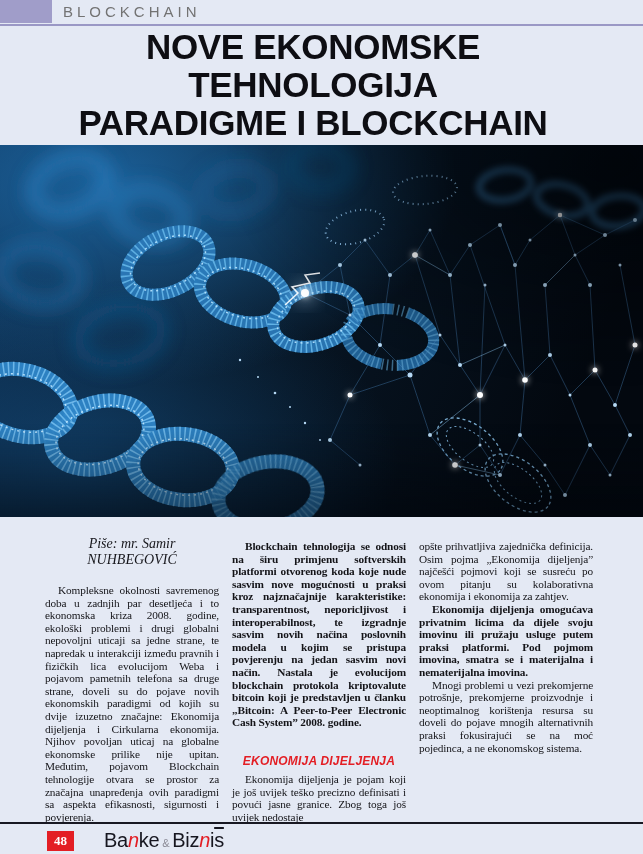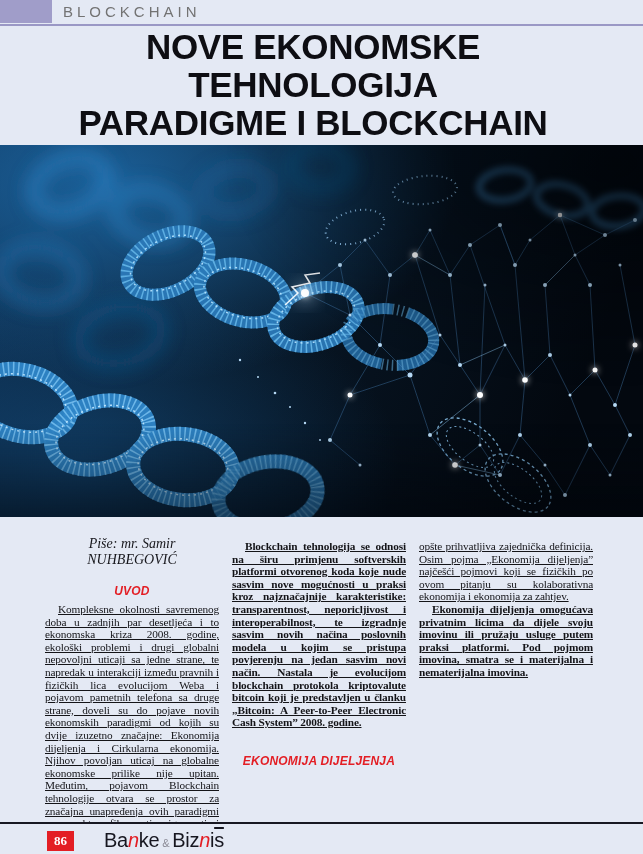--- a/index.html
+++ b/index.html
@@ -19,21 +19,21 @@
   .hero svg{display:block;}
 
   
   .cols{position:absolute;left:45px;top:534px;width:548px;height:288px;display:flex;gap:13px;overflow:hidden;}
   .col{width:174px;flex:0 0 174px;}
   .byline{font-family:"Liberation Serif",serif;font-style:italic;font-size:14px;text-align:center;
           color:#17171c;margin:2px 0 16px 0;}
   .sect-heading{font-family:"Liberation Sans",sans-serif;font-style:italic;font-weight:bold;
                 font-size:12px;letter-spacing:.2px;color:#e31e24;text-align:center;margin:2px 0 5px 0;}
   .col p{font-family:"Liberation Serif",serif;font-size:11.3px;line-height:12.6px;letter-spacing:-0.15px;
-         color:#141418;text-align:justify;margin:0;text-decoration:underline;}
+         color:#141418;text-align:justify;margin:0;}
   .col p.indent{text-indent:13px;}
   .col p.bold{font-weight:bold;}
   .pad-top{padding-top:6px;}
   .mt-head{margin-top:25px;}
 
   
   .footer-rule{position:absolute;left:0;top:822px;width:643px;height:2px;background:#181822;}
   .footer{position:absolute;left:47px;top:829px;display:flex;align-items:center;}
   .page-num{width:27px;height:20px;background:#e31e24;color:#ffffff;display:flex;align-items:center;
             justify-content:center;font-family:"Liberation Serif",serif;font-weight:bold;font-size:13px;}
@@ -249,35 +249,36 @@
 
       <rect width="643" height="372" fill="url(#bgTR)"></rect>
       <rect width="643" height="372" fill="url(#vigB)"></rect>
     </svg>
   </div>
 
   <div class="cols">
 
     <div class="col">
       <div class="byline">Piše: mr. Samir NUHBEGOVIĆ</div>
-      <div class="sect-heading">UVOD</div>
       <p class="indent">Kompleksne okolnosti savremenog doba u zadnjih par desetljeća i to ekonomska kriza 2008. godine, ekološki problemi i drugi globalni nepovoljni uticaji sa jedne strane, te napredak u interakciji između pravnih i fizičkih lica evolucijom Weba i pojavom pametnih telefona sa druge strane, doveli su do pojave novih ekonomskih paradigmi od kojih su dvije izuzetno značajne: Ekonomija dijeljenja i Cirkularna ekonomija. Njihov povoljan uticaj na globalne ekonomske prilike nije upitan. Međutim, pojavom Blockchain tehnologije otvara se prostor za značajna unapređenja ovih paradigmi sa aspekta efikasnosti, sigurnosti i povjerenja.</p>
     </div>
 
     <div class="col pad-top">
       <p class="indent bold">Blockchain tehnologija se odnosi na širu primjenu softverskih platformi otvorenog koda koje nude sasvim nove mogućnosti u praksi kroz najznačajnije karakteristike: transparentnost, neporicljivost i interoperabilnost, te izgradnje sasvim novih načina poslovnih modela u kojim se pristupa povjerenju na jedan sasvim novi način. Nastala je evolucijom blockchain protokola kriptovalute bitcoin koji je predstavljen u članku „Bitcoin: A Peer-to-Peer Electronic Cash System” 2008. godine.</p>
       <div class="sect-heading mt-head">EKONOMIJA DIJELJENJA</div>
+      <p class="indent">Ekonomija dijeljenja je pojam koji je još uvijek teško precizno definisati i povući jasne granice. Zbog toga još uvijek nedostaje</p>
     </div>
 
     <div class="col pad-top">
-      <p>opšte prihvatljiva zajednička definicija. Osim pojma „Ekonomija dijeljenja” najčešći pojmovi koji se fizičkih po ovom pitanju su kolaborativna ekonomija i ekonomija za zahtjev.</p>
+      <p>opšte prihvatljiva zajednička definicija. Osim pojma „Ekonomija dijeljenja” najčešći pojmovi koji se susreću po ovom pitanju su kolaborativna ekonomija i ekonomija za zahtjev.</p>
       <p class="indent bold">Ekonomija dijeljenja omogućava privatnim licima da dijele svoju imovinu ili pružaju usluge putem praksi platformi. Pod pojmom imovina, smatra se i materijalna i nematerijalna imovina.</p>
+      <p class="indent">Mnogi problemi u vezi prekomjerne potrošnje, prekomjerne proizvodnje i neoptimalnog korištenja resursa su doveli do pojave mnogih alternativnih praksi fokusirajući se na moć pojedinca, a ne ekonomskog sistema.</p>
     </div>
 
   </div>
 
   <div class="footer-rule"></div>
   <div class="footer">
-    <div class="page-num">86</div>
+    <div class="page-num">48</div>
     <div class="logo"><span>Ba</span><span class="red-n">n</span><span>ke</span><span class="amp">&amp;</span><span>Biz</span><span class="red-n">n</span><span>i</span><span class="s-bar">s</span></div>
   </div>
 
 </div>
 
 </body></html>

